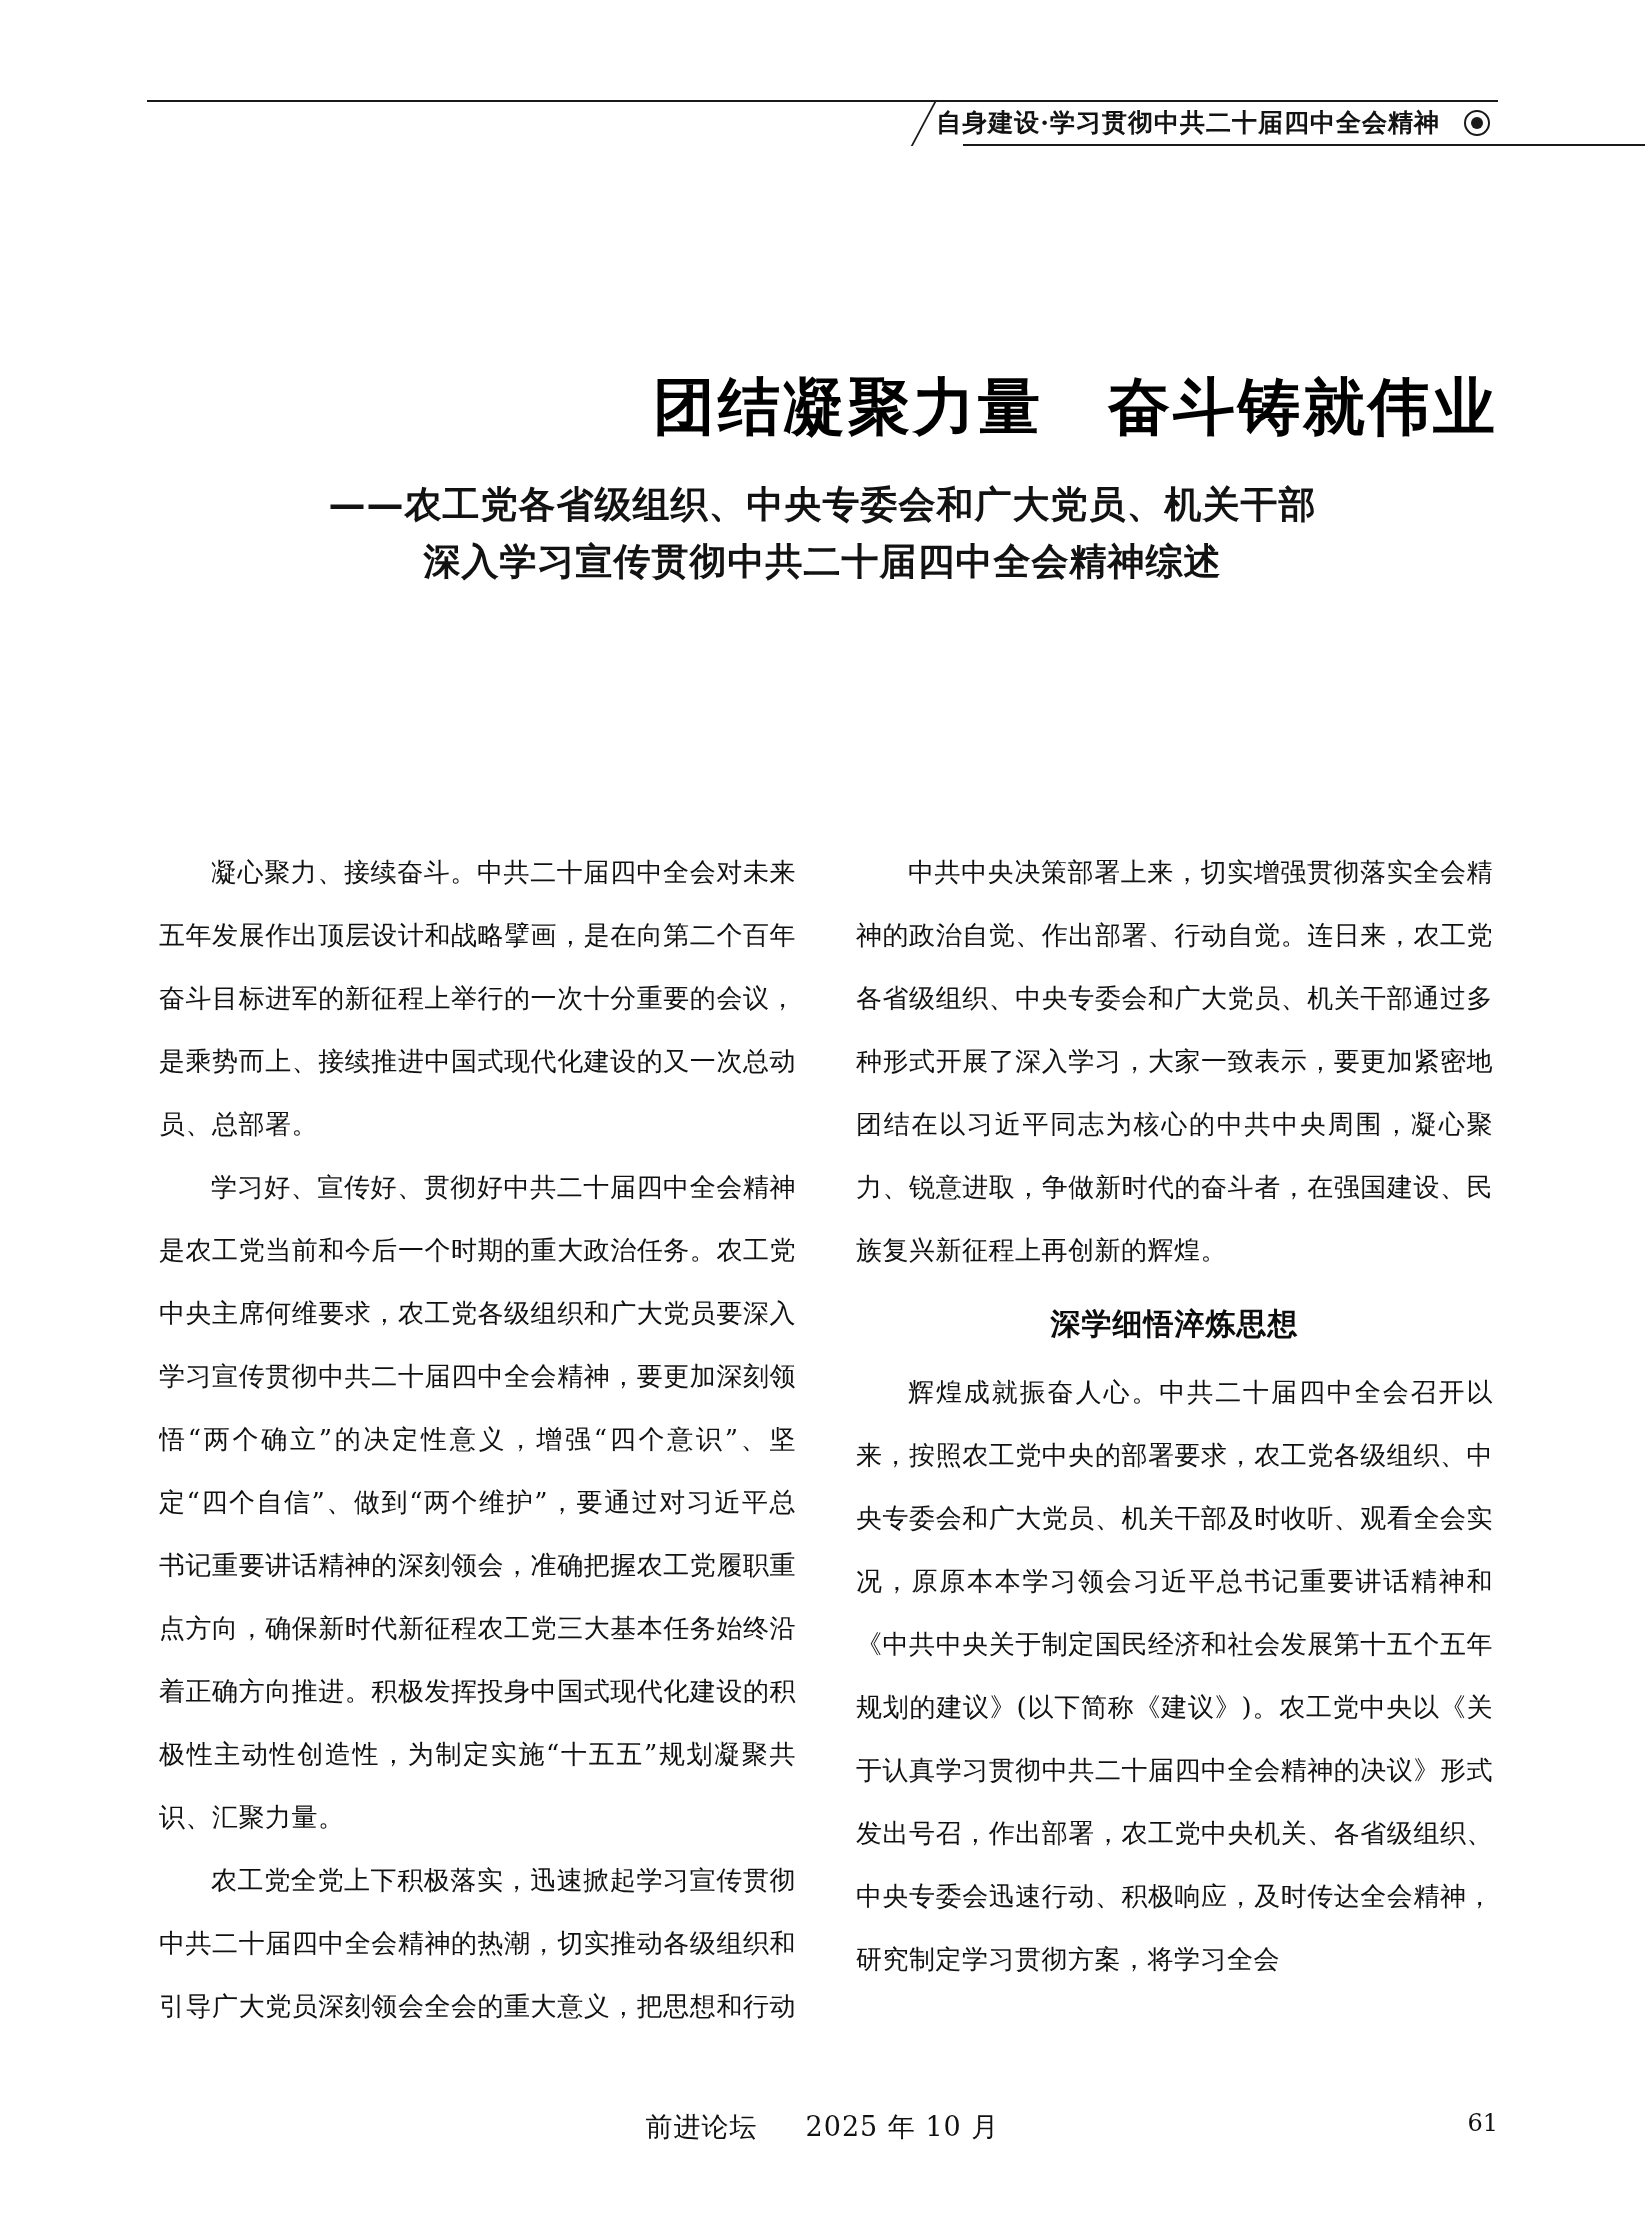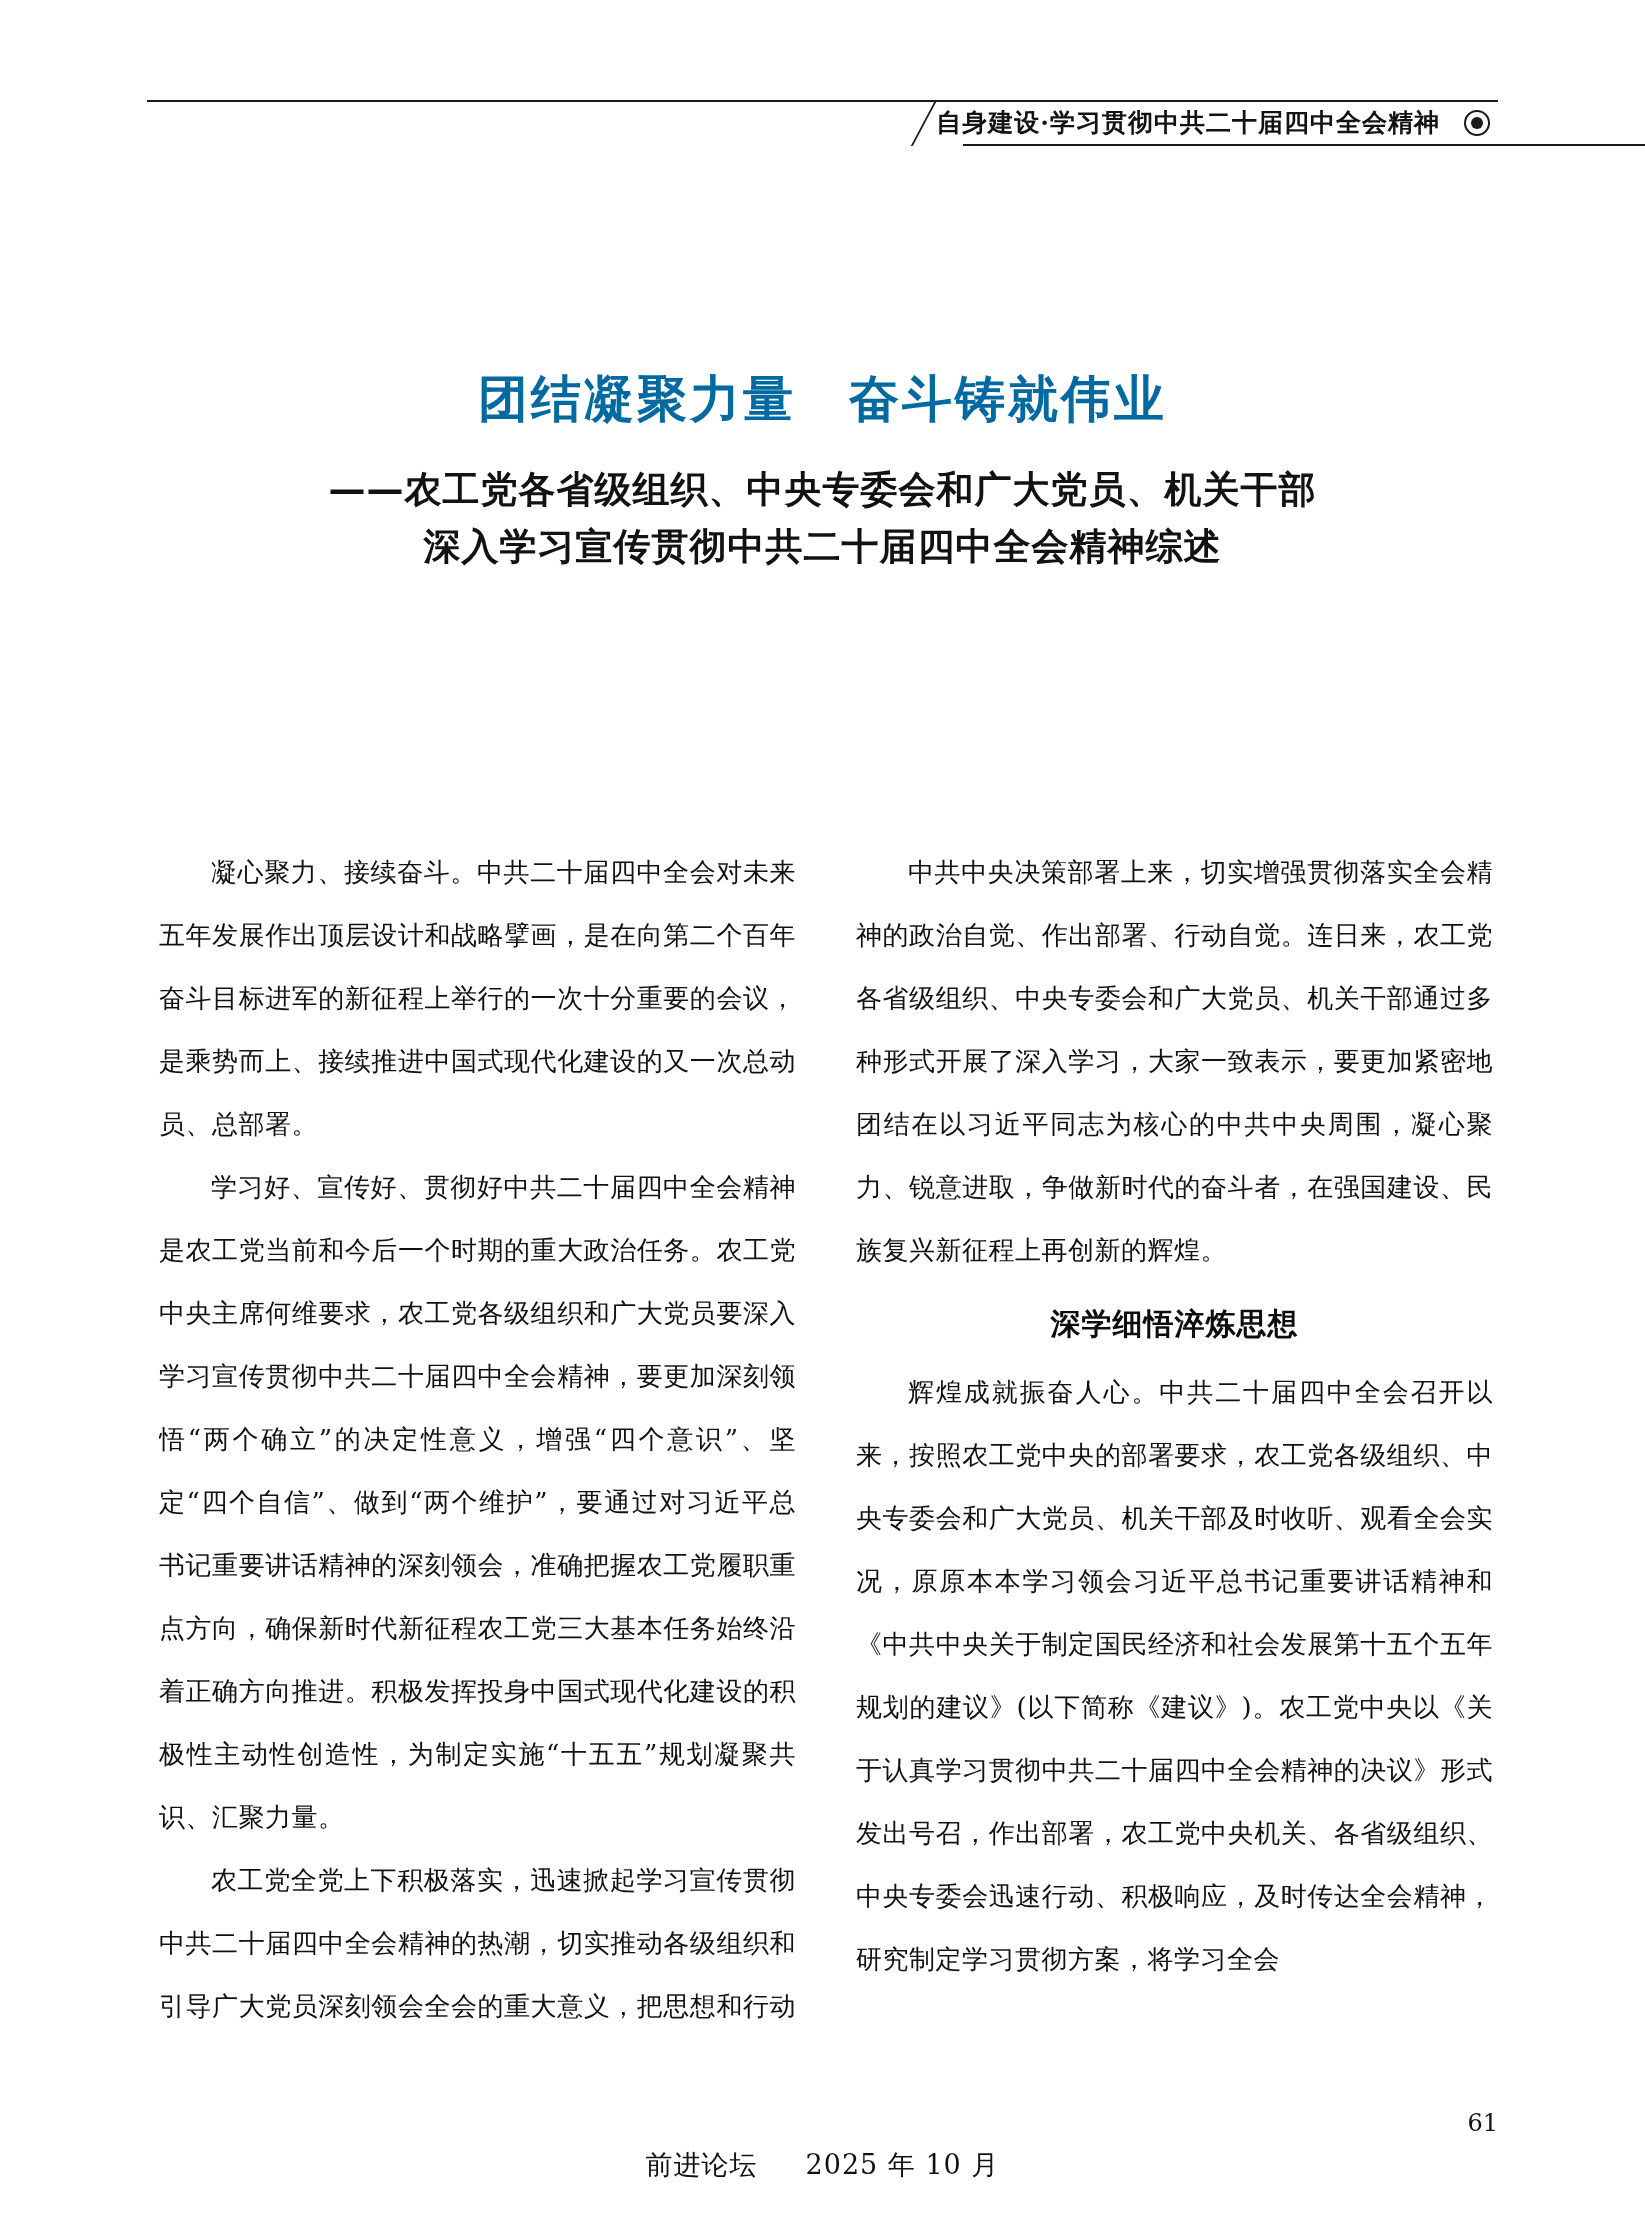--- a/index.html
+++ b/index.html
@@ -97,24 +97,25 @@
   .title-block {
     position: absolute;
     left: 147px;
     top: 368px;
     width: 1351px;
     text-align: center;
   }
   .main-title {
     font-family: "DejaVu Sans", "Liberation Sans", sans-serif;
     font-weight: 700;
-    font-size: 50px;
+    font-size: 62px;
     letter-spacing: 3px;
-    color: #0369a1;
+    color: #000000;
     line-height: 1.25;
+    text-align: right;
   }
   .subtitle {
     margin-top: 30px;
     font-family: "DejaVu Serif", "Liberation Serif", serif;
     font-weight: 700;
     font-size: 37px;
     line-height: 1.55;
     letter-spacing: 1px;
     color: #121212;
   }
@@ -172,21 +173,20 @@
   .footer-center {
     position: absolute;
     left: 50%;
     transform: translateX(-50%);
     top: 0;
     font-family: "DejaVu Serif", "Liberation Serif", serif;
     font-size: 27px;
     letter-spacing: 1px;
     color: #111111;
     white-space: nowrap;
-    margin-top: 38px;
   }
   .footer-page {
     position: absolute;
     right: 0;
     top: 0;
     font-family: "DejaVu Serif", "Liberation Serif", serif;
     font-size: 24px;
     color: #111111;
   }
 </style>

